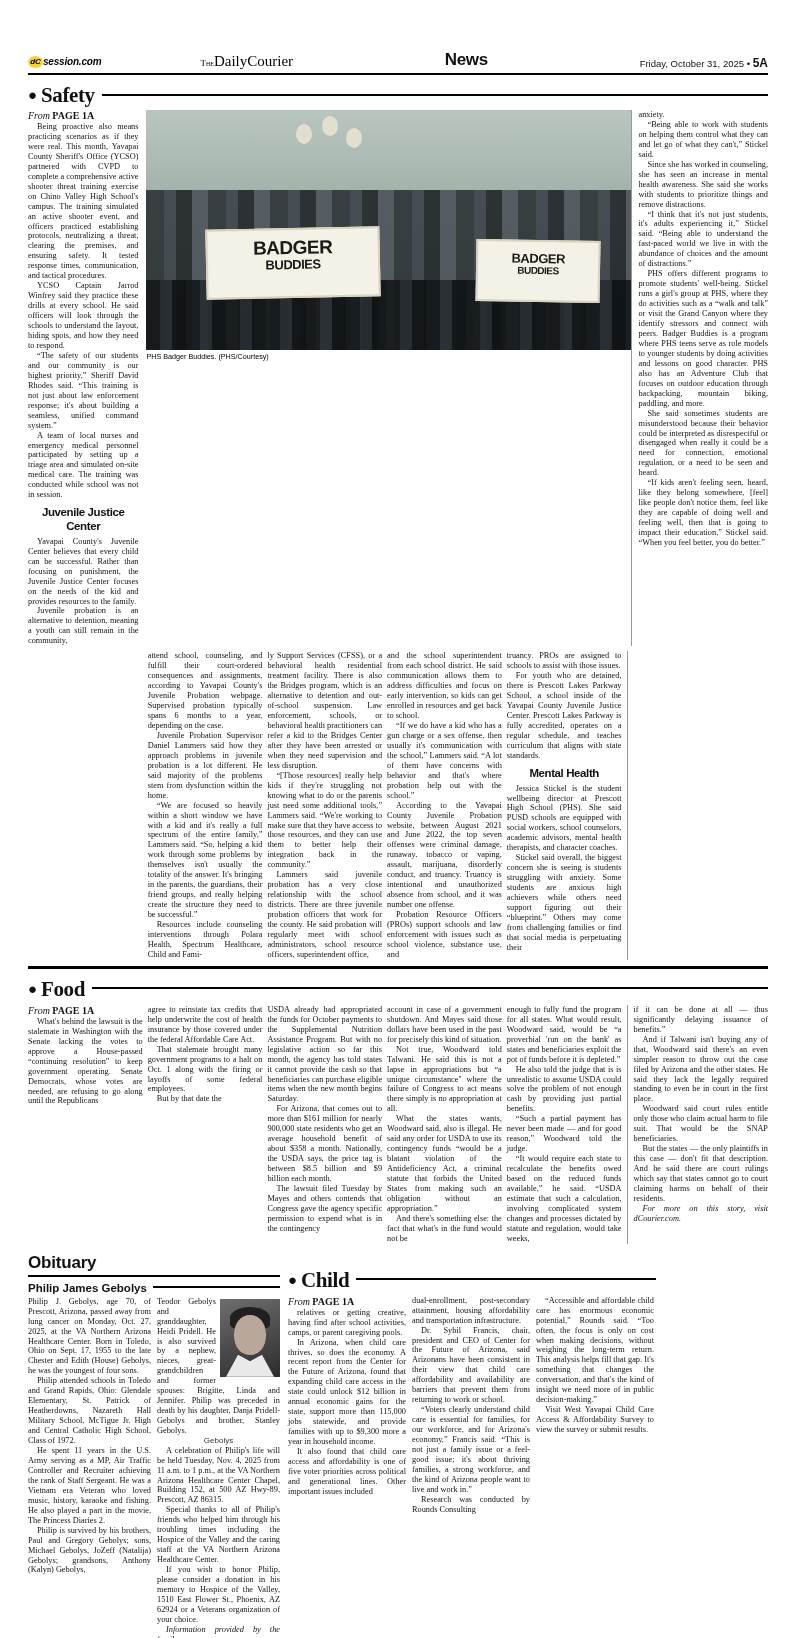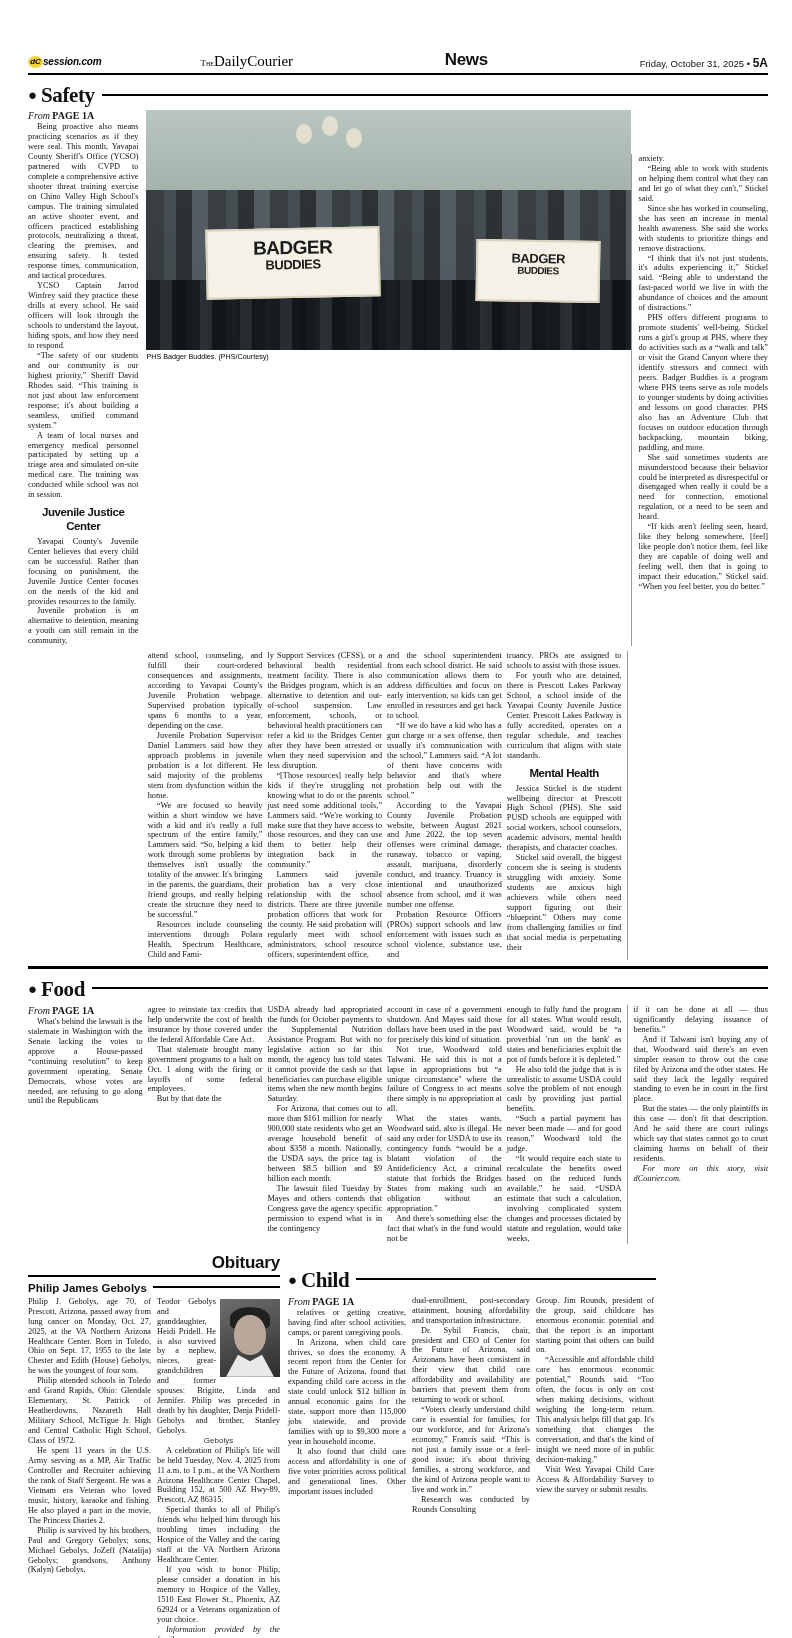--- a/index.html
+++ b/index.html
@@ -36,21 +36,21 @@
   .col p{margin:0;text-indent:9px;}
   .col p.noind{text-indent:0;}
   .col .subhead{font-family:"Liberation Sans Narrow","Liberation Sans",sans-serif;
       font-weight:bold;font-size:11.5px;text-align:center;margin:6px 0 3px 0;
       text-indent:0;letter-spacing:-0.4px;}
   .vrule{border-left:1px solid #999;}
 
   
   .topwrap{display:flex;gap:0;}
   .c-narrow{width:116px;padding-right:5px;}
-  .c-last{width:136px;padding-left:6px;margin-top:44px;}
+  .c-last{width:136px;padding-left:6px;}
 
   .photo-block{width:485px;margin-left:3px;}
   .photo{width:485px;height:240px;background:#cfd6d3;position:relative;overflow:hidden;}
   .photo .sky{position:absolute;inset:0;background:linear-gradient(#b9c6c0,#9fb0a7 40%,#8ea194 70%,#7d9082);}
   .photo .banner{position:absolute;left:60px;top:118px;width:170px;height:66px;background:#f4f1e6;
       border:2px solid #d9d3c0;transform:rotate(-1.2deg);}
   .photo .banner2{position:absolute;left:330px;top:130px;width:120px;height:58px;background:#f4f1e6;
       border:2px solid #d9d3c0;transform:rotate(1deg);}
   .photo .banner-t{font-family:"Liberation Sans",sans-serif;font-weight:bold;font-size:19px;
       color:#1b1b1b;text-align:center;line-height:1.05;padding-top:8px;letter-spacing:-0.5px;}
@@ -73,21 +73,21 @@
   .thickrule{border-top:3px solid #000;margin:6px 0 0 0;}
 
   
   .food-cols{display:flex;margin-top:3px;}
   .food-cols .col{width:116px;padding-right:5px;}
   .food-cols .col:last-child{width:136px;padding-right:0;padding-left:6px;}
   .food-cols .col .italic-end{font-style:italic;text-indent:9px;}
 
   
   .obit-title{font-family:"Liberation Sans",sans-serif;font-weight:bold;font-size:17px;
-      text-align:right;margin:7px 0 2px 0;letter-spacing:-0.2px;}
+      text-align:left;margin:7px 0 2px 0;letter-spacing:-0.2px;}
   .obit-rule{border-top:2px solid #000;margin-bottom:5px;}
   .obit-name{display:flex;align-items:center;margin-bottom:3px;}
   .obit-name .nm{font-family:"Liberation Sans",sans-serif;font-weight:bold;font-size:11.5px;}
   .obit-name .line{flex:1;border-top:2px solid #000;margin-left:6px;margin-bottom:2px;}
   .obit-photo{width:60px;height:78px;float:right;margin:2px 0 2px 4px;
       background:linear-gradient(160deg,#6e6e6e,#2c2c2c);position:relative;}
   .obit-photo .face{position:absolute;left:14px;top:16px;width:32px;height:40px;border-radius:48%;
       background:#b8a79a;}
   .obit-photo .hair{position:absolute;left:10px;top:8px;width:40px;height:22px;border-radius:50% 50% 20% 20%;
       background:#20201e;}
@@ -227,32 +227,33 @@
       <p>But by that date the</p>
     </div>
     <div class="col">
       <p class="noind">USDA already had appropriated the funds for October payments to the Supplemental Nutrition Assistance Program. But with no legislative action so far this month, the agency has told states it cannot provide the cash so that beneficiaries can purchase eligible items when the new month begins Saturday.</p>
       <p>For Arizona, that comes out to more than $161 million for nearly 900,000 state residents who get an average household benefit of about $358 a month. Nationally, the USDA says, the price tag is between $8.5 billion and $9 billion each month.</p>
       <p>The lawsuit filed Tuesday by Mayes and others contends that Congress gave the agency specific permission to expend what is in the contingency</p>
     </div>
     <div class="col">
       <p class="noind">account in case of a government shutdown. And Mayes said those dollars have been used in the past for precisely this kind of situation.</p>
       <p>Not true, Woodward told Talwani. He said this is not a lapse in appropriations but “a unique circumstance'' where the failure of Congress to act means there simply is no appropriation at all.</p>
-      <p>What the states wants, Woodward said, also is illegal. He said any order for USDA to use its contingency funds “would be a blatant violation of the Antideficiency Act, a criminal statute that forbids the Bridges States from making such an obligation without an appropriation.”</p>
+      <p>What the states wants, Woodward said, also is illegal. He said any order for USDA to use its contingency funds “would be a blatant violation of the Antideficiency Act, a criminal statute that forbids the United States from making such an obligation without an appropriation.”</p>
       <p>And there's something else: the fact that what's in the fund would not be</p>
     </div>
     <div class="col">
       <p class="noind">enough to fully fund the program for all states. What would result, Woodward said, would be “a proverbial 'run on the bank' as states and beneficiaries exploit the pot of funds before it is depleted.”</p>
       <p>He also told the judge that is is unrealistic to assume USDA could solve the problem of not enough cash by providing just partial benefits.</p>
       <p>“Such a partial payment has never been made — and for good reason,” Woodward told the judge.</p>
       <p>“It would require each state to recalculate the benefits owed based on the reduced funds available,” he said. “USDA estimate that such a calculation, involving complicated system changes and processes dictated by statute and regulation, would take weeks,</p>
     </div>
     <div class="col vrule">
       <p class="noind">if it can be done at all — thus significantly delaying issuance of benefits.”</p>
       <p>And if Talwani isn't buying any of that, Woodward said there's an even simpler reason to throw out the case filed by Arizona and the other states. He said they lack the legally required standing to even be in court in the first place.</p>
+      <p>Woodward said court rules entitle only those who claim actual harm to file suit. That would be the SNAP beneficiaries.</p>
       <p>But the states — the only plaintiffs in this case — don't fit that description. And he said there are court rulings which say that states cannot go to court claiming harms on behalf of their residents.</p>
       <p class="italic-end">For more on this story, visit dCourier.com.</p>
     </div>
   </div>
 
   <div style="display:flex;margin-top:2px;">
 
     <div style="width:252px;">
       <div class="obit-title">Obituary</div>
       <div class="obit-rule"></div>
@@ -300,21 +301,20 @@
           <p>In Arizona, when child care thrives, so does the economy. A recent report from the Center for the Future of Arizona, found that expanding child care access in the state could unlock $12 billion in annual economic gains for the state, support more than 115,000 jobs statewide, and provide families with up to $9,300 more a year in household income.</p>
           <p>It also found that child care access and affordability is one of five voter priorities across political and generational lines. Other important issues included</p>
         </div>
         <div class="col" style="width:118px;padding-right:6px;">
           <p class="noind">dual-enrollment, post-secondary attainment, housing affordability and transportation infrastructure.</p>
           <p>Dr. Sybil Francis, chair, president and CEO of Center for the Future of Arizona, said Arizonans have been consistent in their view that child care affordability and availability are barriers that prevent them from returning to work or school.</p>
           <p>“Voters clearly understand child care is essential for families, for our workforce, and for Arizona's economy,” Francis said. “This is not just a family issue or a feel-good issue; it's about thriving families, a strong workforce, and the kind of Arizona people want to live and work in.”</p>
           <p>Research was conducted by Rounds Consulting</p>
         </div>
         <div class="col" style="width:118px;">
-          <p class="noind">Group. Jim Rounds, president of the group, said childcare has enormous economic potential and that the report is an important starting point that others can build on.</p>
           <p>“Accessible and affordable child care has enormous economic potential,” Rounds said. “Too often, the focus is only on cost when making decisions, without weighing the long-term return. This analysis helps fill that gap. It's something that changes the conversation, and that's the kind of insight we need more of in public decision-making.”</p>
           <p>Visit West Yavapai Child Care Access &amp; Affordability Survey to view the survey or submit results.</p>
         </div>
       </div>
     </div>
   </div>
 
 </div>
 </div>
 

